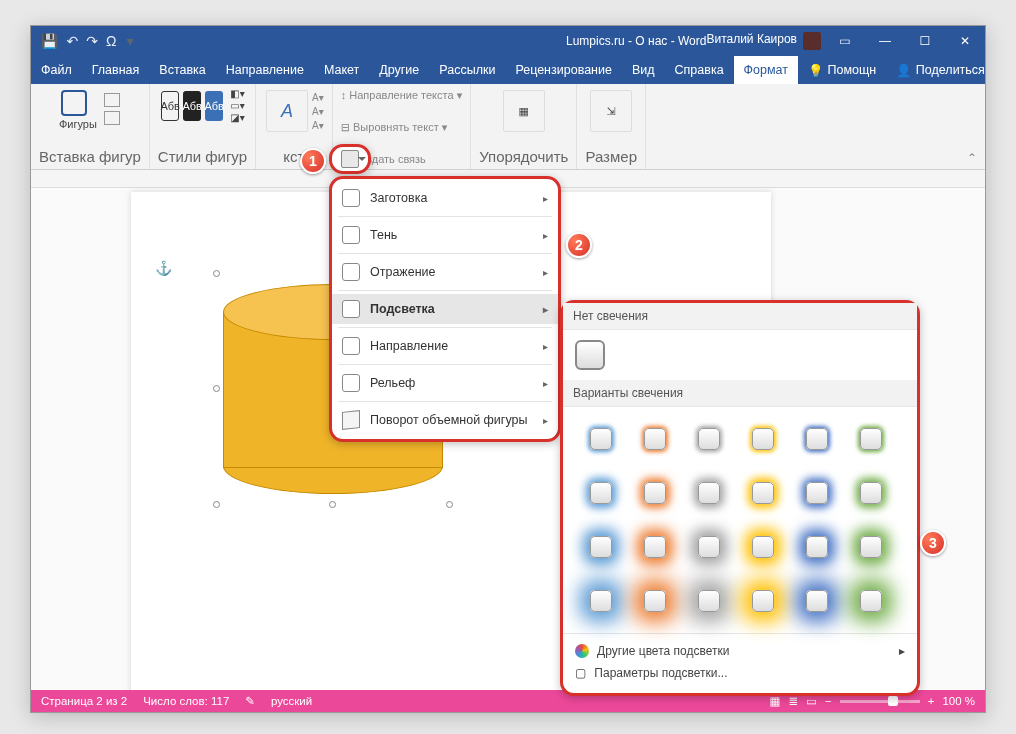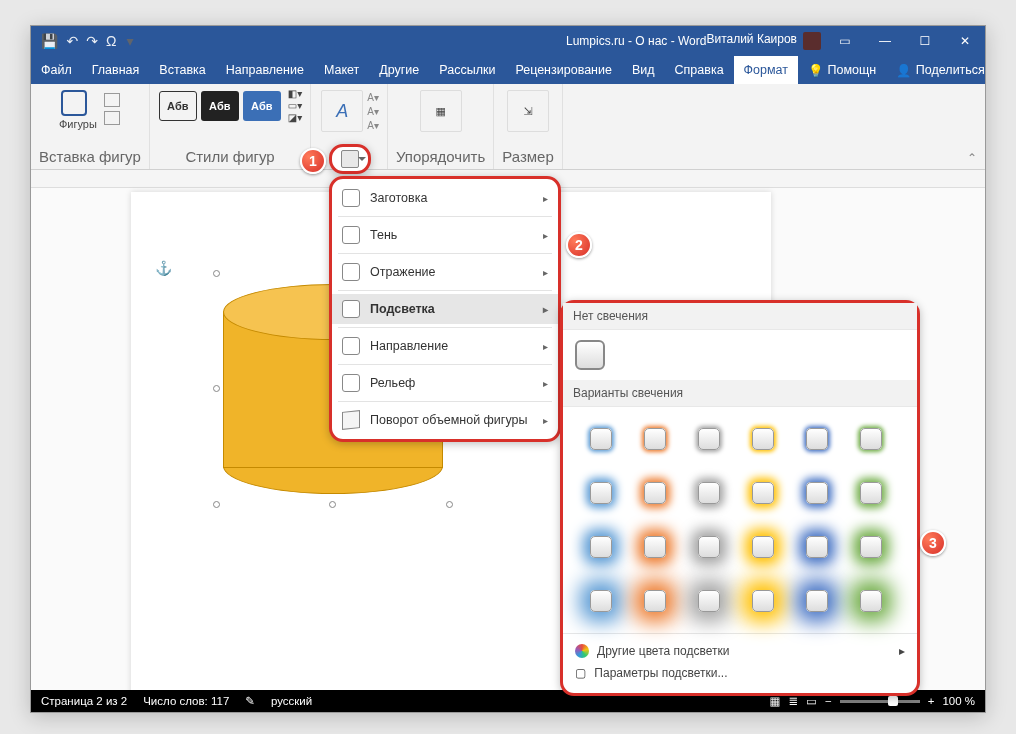--- a/index.html
+++ b/index.html
@@ -21,21 +21,21 @@
 .tab { padding:0 10px; line-height:28px; height:28px; cursor:pointer; }
 .tab.active { background:#fff; color:#2b579a; }
 .tabs .spacer { flex:1; }
 .helpbtn { display:flex; align-items:center; gap:4px; padding:0 10px; }
 
 
 .ribbon { height:86px; background:#f3f3f3; border-bottom:1px solid #d0d0d0; display:flex; font-size:11px; color:#444; position:relative; }
 .group { border-right:1px solid #e0e0e0; padding:4px 8px 2px; display:flex; flex-direction:column; align-items:center; justify-content:space-between; }
 .group .lbl { font-size:15px; color:#666; padding-bottom:2px; }
 .shape-ic { width:26px; height:26px; border:2px solid #2b579a; border-radius:4px; margin:2px; }
-.preset { width:38px; height:30px; border-radius:3px; display:flex; align-items:center; justify-content:center; font-size:11px; margin:1px;font-weight:bold; }
+.preset { width:18px; height:30px; border-radius:3px; display:flex; align-items:center; justify-content:center; font-size:11px; margin:1px; }
 .p1 { border:1px solid #333; color:#333; }
 .p2 { background:#222; color:#fff; }
 .p3 { background:#3b6fb6; color:#fff; }
 .bigbtn { width:42px; height:42px; border:1px solid #ddd; border-radius:2px; display:flex; align-items:center; justify-content:center; margin:2px; }
 .row { display:flex; align-items:center; gap:2px; }
 .caret { font-size:8px; color:#666; margin-left:2px; }
 .mini { width:16px; height:14px; border:1px solid #999; margin:1px; }
 .txtline { font-size:11px; color:#888; padding:1px 0; white-space:nowrap; }
 .ribbon-collapse { position:absolute; right:8px; bottom:4px; font-size:12px; color:#888; }
 
@@ -79,21 +79,21 @@
 .gbox { width:22px; height:22px; border:1px solid #999; border-radius:5px; background:linear-gradient(#fff,#ddd); }
 .m2-foot { border-top:1px solid #e6e6e6; padding:6px 12px; font-size:12px; color:#444; }
 .m2-foot div { padding:4px 0; display:flex; align-items:center; gap:8px; }
 .wheel { width:14px; height:14px; border-radius:50%; background:conic-gradient(#e74c3c,#f1c40f,#2ecc71,#3498db,#9b59b6,#e74c3c); }
 
 
 .badge { position:absolute; width:26px; height:26px; border-radius:50%; background:radial-gradient(circle at 30% 30%,#ff7a59,#d8302a); color:#fff; font-weight:bold; font-size:14px; display:flex; align-items:center; justify-content:center; box-shadow:0 1px 3px rgba(0,0,0,.4); border:2px solid #fff; }
 .b1{left:300px; top:148px;} .b2{left:566px; top:232px;} .b3{left:920px; top:530px;}
 
 
-.status { position:absolute; left:0; right:0; bottom:0; height:22px; background:#000000; color:#fff; font-size:11.5px; display:flex; align-items:center; padding:0 10px; gap:16px; }
+.status { position:absolute; left:0; right:0; bottom:0; height:22px; background:#ec4899; color:#fff; font-size:11.5px; display:flex; align-items:center; padding:0 10px; gap:16px; }
 .status .spacer { flex:1; }
 .status .zoom { display:flex; align-items:center; gap:8px; }
 .slider { width:80px; height:3px; background:rgba(255,255,255,.5); position:relative; }
 .slider::after{content:"";position:absolute;left:48px;top:-4px;width:10px;height:10px;background:#fff;border-radius:2px;}
 </style>
 </head>
 <body>
 
 <div class="frame">
 
@@ -171,20 +171,25 @@
           </div>
         <div style="display:flex;flex-direction:column;font-size:10px;color:#888;gap:3px">
           <span>A▾</span>
           <span>A▾</span>
           <span>A▾</span>
         </div>
       </div>
       <div class="lbl">кст</div>
     </div>
 
+    <div class="group" style="align-items:flex-start">
+      <div class="txtline">↕ <span>Направление текста</span> ▾</div>
+      <div class="txtline">⊟ <span>Выровнять текст</span> ▾</div>
+      <div class="txtline">⬌ <span>Создать связь</span></div>
+    </div>
 
     <div class="group">
       <div class="bigbtn">▦</div>
       <div class="lbl">Упорядочить</div>
     </div>
     <div class="group">
       <div class="bigbtn">⇲</div>
       <div class="lbl">Размер</div>
     </div>
     <span class="ribbon-collapse">⌃</span>

